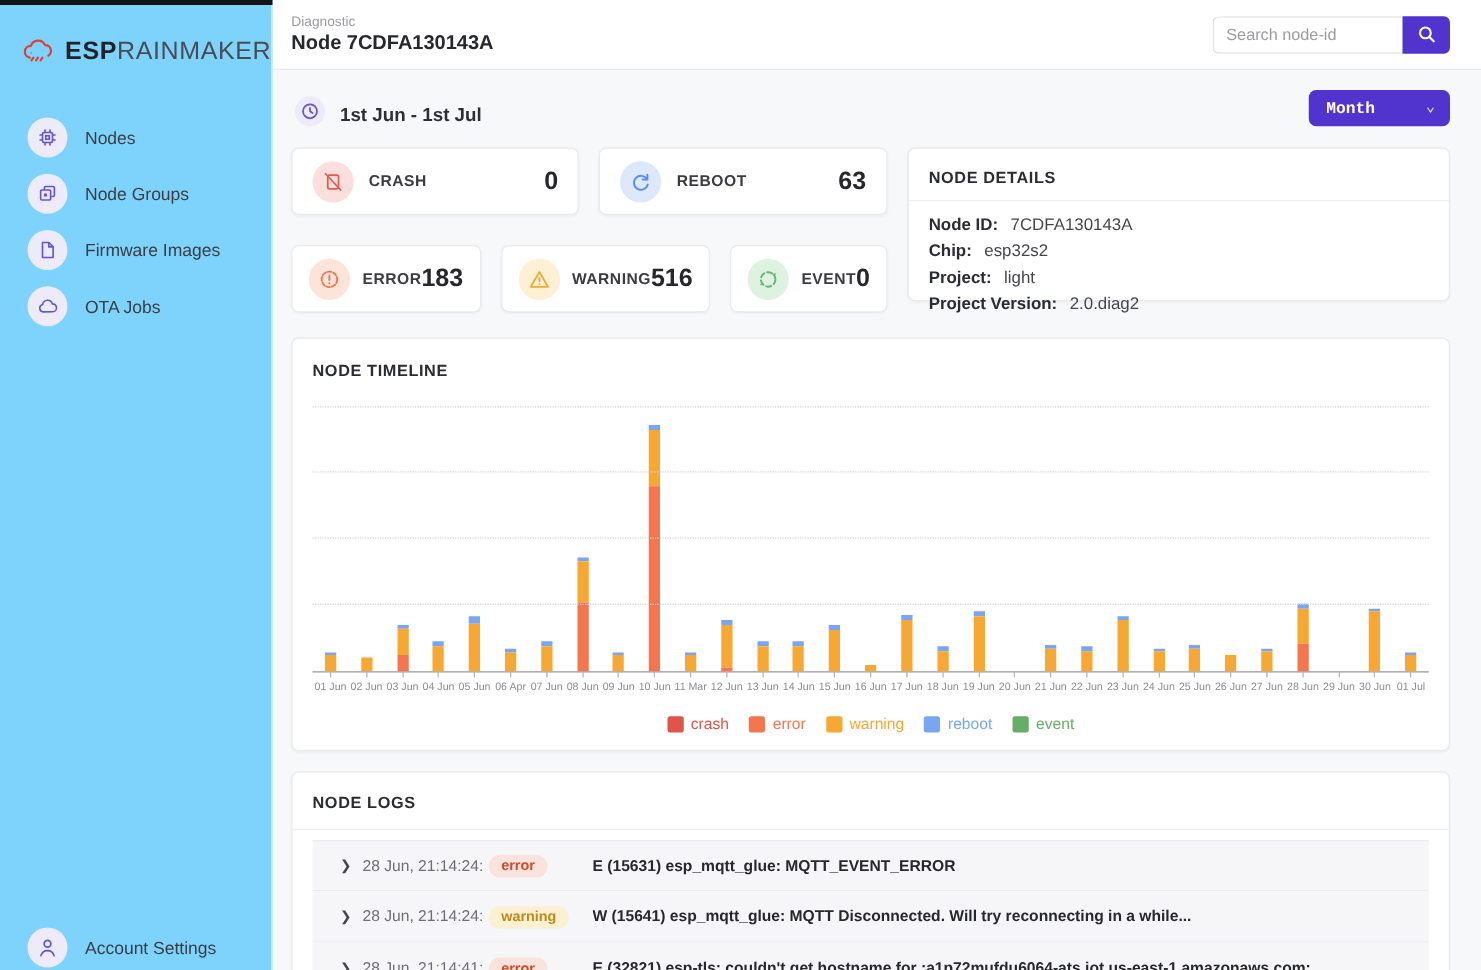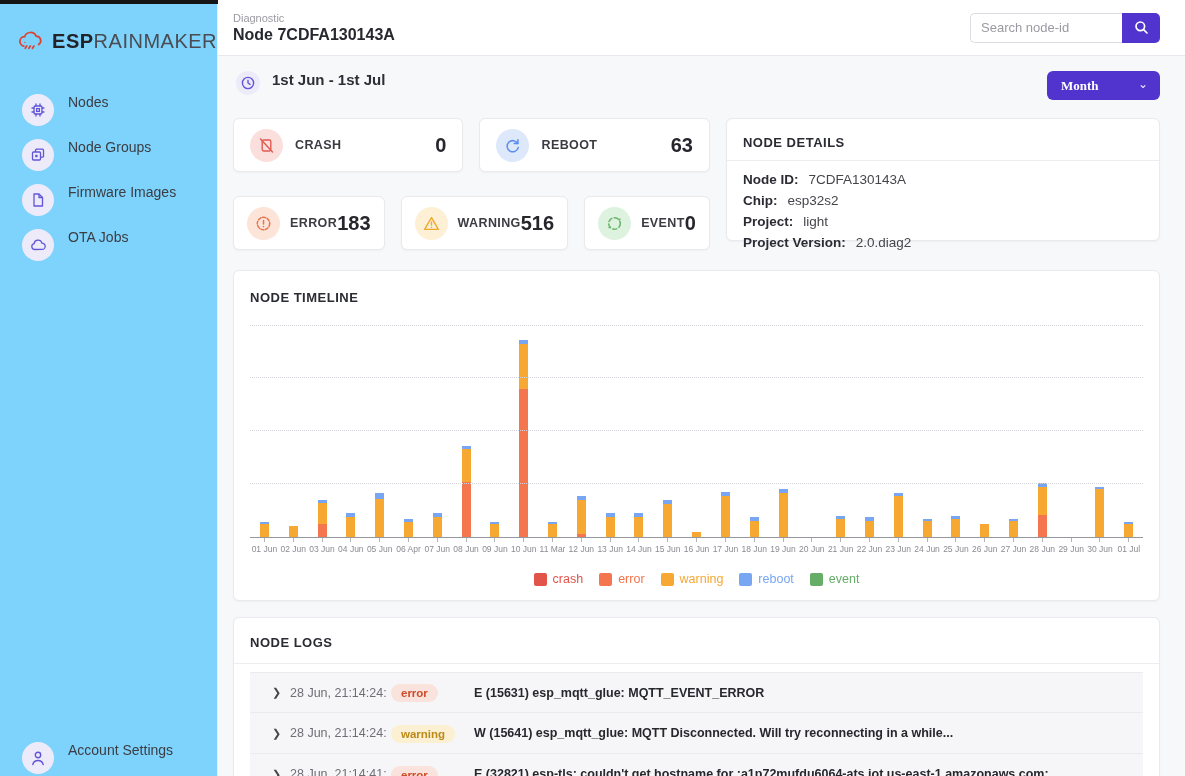--- a/index.html
+++ b/index.html
@@ -9,21 +9,21 @@
 
   
   .sidebar { position:relative; width:218px; background:#7dd3fc; border-right:1px solid #ececf0;
     display:flex; flex-direction:column; flex:0 0 218px; }
   .sidebar .top-artifact { position:absolute; top:0; left:0; width:218px; height:4px; background:#151515; }
   .brand { display:flex; align-items:center; gap:8px; padding:26px 0 0 18px; }
   .brand svg { width:36px; height:30px; }
   .brand-text { font-size:20px; letter-spacing:.5px; color:#4b4b52; white-space:nowrap; }
   .brand-text b { color:#222228; font-weight:700; }
   .side-nav { margin-top:38px; display:flex; flex-direction:column; gap:13px; }
-  .side-item { display:flex; align-items:flex-start; gap:14px; padding:0 0 0 22px; height:32px; cursor:pointer; }
+  .side-item { display:flex; align-items:center; gap:14px; padding:0 0 0 22px; height:32px; cursor:pointer; }
   .side-icon { width:32px; height:32px; border-radius:50%; background:#edebfa; display:flex;
     align-items:center; justify-content:center; color:#6155d6; flex:0 0 32px; }
   .side-icon svg { width:16px; height:16px; }
   .side-label { font-size:14px; color:#3c3c43; }
   .side-bottom { margin-top:auto; padding-bottom:2px; }
 
   
   .main { flex:1; display:flex; flex-direction:column; min-width:0; }
   .topbar { height:56px; background:#fff; border-bottom:1px solid #e8e8ee; display:flex;
     align-items:center; padding:0 25px 0 15px; }
@@ -37,27 +37,27 @@
   .search-group { display:flex; height:30px; }
   .search-input { width:152px; height:30px; border:1px solid #dcdce2; border-right:none;
     border-radius:5px 0 0 5px; padding:0 10px; font-size:13px; color:#3c3c43; outline:none; background:#fff; }
   .search-input::placeholder { color:#9a9aa2; }
   .search-btn { width:38px; height:30px; background:#5134cd; border:none; border-radius:0 5px 5px 0;
     display:flex; align-items:center; justify-content:center; cursor:pointer; color:#fff; }
 
   .content { flex:1; padding:0 25px 0 15px; overflow:hidden; }
 
   
-  .date-row { display:flex; align-items:flex-start; margin:15px 0 0 0; height:30px; }
+  .date-row { display:flex; align-items:flex-end; margin:15px 0 0 0; height:30px; }
   .clock-circle { width:24px; height:24px; border-radius:50%; background:#edebfa; color:#6155d6;
     display:flex; align-items:center; justify-content:center; margin-left:3px; }
   .date-text { font-size:15px; font-weight:700; color:#2e2e36; margin-left:12px; }
   .period-btn { margin-left:auto; width:113px; height:29px; background:#5134cd; color:#fff; border:none;
     border-radius:6px; font-size:13px; font-weight:700; display:flex; align-items:center;
-    justify-content:space-between; padding:0 12px 0 14px; cursor:pointer; font-family:Liberation Serif, serif; }
+    justify-content:space-between; padding:0 12px 0 14px; cursor:pointer; font-family:Liberation Mono, monospace; }
   .caret { font-size:12px; font-weight:400; opacity:.9; margin-top:-3px; }
 
   
   .stats-grid { display:flex; gap:16px; margin-top:17px; }
   .stats-col { flex:0 0 456px; display:flex; flex-direction:column; }
   .stat-row1 { display:flex; gap:16px; }
   .stat-row2 { display:flex; gap:16px; margin-top:24px; }
   .stat-card { background:#fff; border:1px solid #e9e9ee; border-radius:6px; height:54px;
     display:flex; align-items:center; padding:0 16px; box-shadow:0 1px 2px rgba(20,20,40,.04); }
   .stat-row1 .stat-card { flex:1; }

